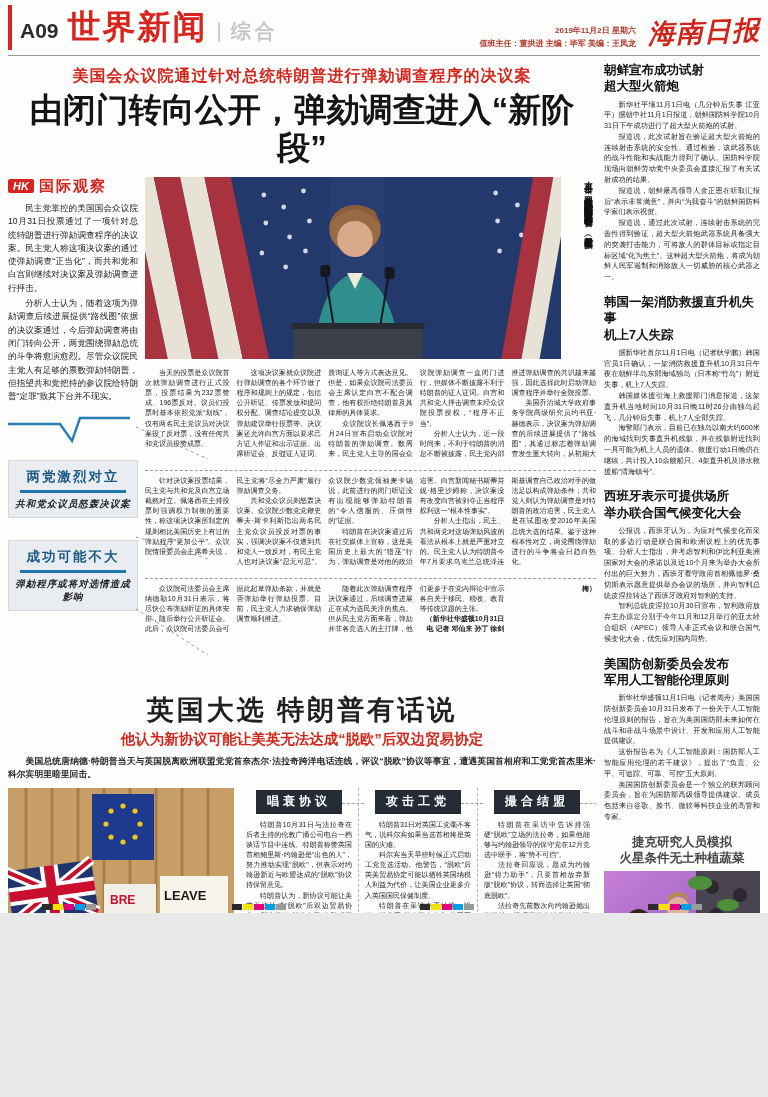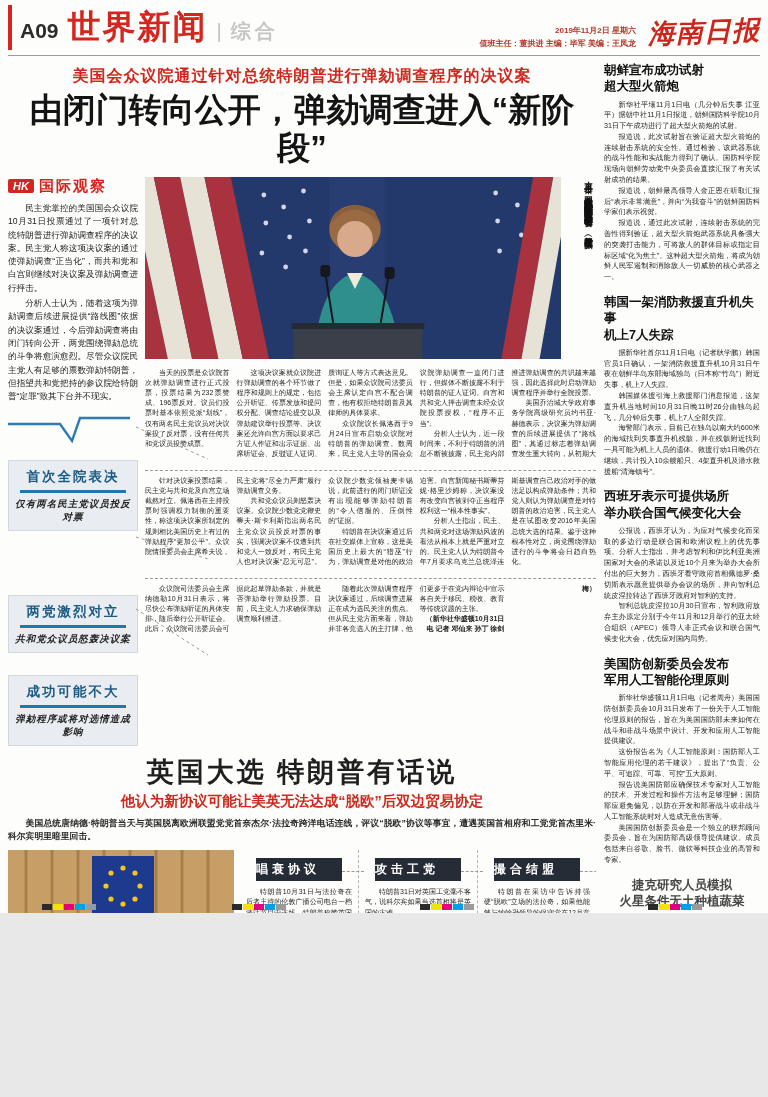--- a/index.html
+++ b/index.html
@@ -57,22 +57,22 @@
   .uk-headline{font-size:27px;font-weight:900;color:#1f1f1f;text-align:center;letter-spacing:3px;margin:6px 0 2px;}
   .uk-subhead{font-size:14.5px;font-weight:800;color:#d0281e;text-align:center;margin-bottom:6px;}
   .uk-intro p{font-size:8.8px;font-weight:700;line-height:1.5;text-indent:2em;margin:0;color:#2a2a2a;text-align:justify;}
   .uk-row{display:flex;gap:6px;margin-top:7px;height:230px;overflow:hidden;}
   .uk-photo-block{width:226px;flex:none;}
   .uk-photo-block svg{display:block;width:100%;height:152px;}
   .uk-caption{font-size:7.6px;line-height:1.45;text-align:justify;margin-top:3px;color:#222;}
   .uk-cols{flex:1;display:flex;min-width:0;}
   .uk-col{flex:1;padding:0 6px;font-size:7px;line-height:1.45;text-align:justify;color:#242424;min-width:0;}
   .uk-col + .uk-col{border-left:1px dashed #b5b5b5;}
-  .col-head{background:#262c35;color:#fff;font-size:12px;font-weight:800;letter-spacing:4px;
-            padding:3px 0;width:86px;margin:8px auto 6px;position:relative;}
+  .col-head{background:#262c35;color:#fff;font-size:12px;font-weight:800;letter-spacing:4px;text-align:center;
+            padding:3px 0;width:86px;margin:2px auto 6px;position:relative;}
   .col-head::after{content:"";position:absolute;left:100%;top:55%;width:22px;border-top:1px dashed #9a9a9a;}
   
   .is-section{margin-top:6px;}
   .is-headline{font-size:24px;font-weight:900;color:#161616;text-align:center;letter-spacing:2px;margin:4px 0 7px;}
   
   .rail-article{margin-bottom:11px;}
   .rail-title{font-size:12.5px;font-weight:900;color:#111;line-height:1.3;white-space:pre-line;margin-bottom:5px;}
   .rail-title.gray{color:#474747;text-align:center;}
   .rail-article .body{font-size:7.2px;line-height:1.5;text-align:justify;color:#242424;}
   .czech-photo svg{display:block;width:100%;height:118px;margin:2px 0 4px;}
@@ -119,25 +119,20 @@
             <span class="hk-logo">HK</span>
             <span class="observer-title">国际观察</span>
           </div>
           <div class="intro">
               <p class="para">民主党掌控的美国国会众议院10月31日投票通过了一项针对总统特朗普进行弹劾调查程序的决议案。民主党人称这项决议案的通过使弹劾调查“正当化”，而共和党和白宫则继续对决议案及弹劾调查进行抨击。</p>
               <p class="para">分析人士认为，随着这项为弹劾调查后续进展提供“路线图”依据的决议案通过，今后弹劾调查将由闭门转向公开，两党围绕弹劾总统的斗争将愈演愈烈。尽管众议院民主党人有足够的票数弹劾特朗普，但指望共和党把持的参议院给特朗普“定罪”致其下台并不现实。</p>
             </div>
           <svg class="pulse" width="122" height="30" viewBox="0 0 122 30">
             <path d="M0,10 H52 L64,27 L72,4 H122" fill="none" stroke="#2b7cb5" stroke-width="2.4"></path>
           </svg>
-          <div class="info-box box-gap-a">
-            <div class="t">首次全院表决</div>
-            <div class="bar"></div>
-            <div class="s">仅有两名民主党议员投反对票</div>
-          </div>
           <div class="info-box box-gap-b">
             <div class="t">两党激烈对立</div>
             <div class="bar"></div>
             <div class="s">共和党众议员怒轰决议案</div>
           </div>
           <div class="info-box">
             <div class="t">成功可能不大</div>
             <div class="bar"></div>
             <div class="s">弹劾程序或将对选情造成影响</div>
           </div>
@@ -335,21 +330,20 @@
             <p class="para">公报说，西班牙认为，为应对气候变化而采取的多边行动是联合国和欧洲议程上的优先事项。分析人士指出，并考虑智利和伊比利亚美洲国家对大会的承诺以及近10个月来为举办大会所付出的巨大努力，西班牙看守政府首相佩德罗·桑切斯表示愿意提供举办会议的场所，并向智利总统皮涅拉转达了西班牙政府对智利的支持。</p>
             <p class="para">智利总统皮涅拉10月30日宣布，智利政府放弃主办原定分别于今年11月和12月举行的亚太经合组织（APEC）领导人非正式会议和联合国气候变化大会，优先应对国内局势。</p>
           </div>
       </div>
       <div class="rail-article">
         <div class="rail-title">美国防创新委员会发布
 军用人工智能伦理原则</div>
         <div class="body">
             <p class="para">新华社华盛顿11月1日电（记者周舟）美国国防创新委员会10月31日发布了一份关于人工智能伦理原则的报告，旨在为美国国防部未来如何在战斗和非战斗场景中设计、开发和应用人工智能提供建议。</p>
             <p class="para">这份报告名为《人工智能原则：国防部人工智能应用伦理的若干建议》，提出了“负责、公平、可追踪、可靠、可控”五大原则。</p>
-            <p class="para">报告说美国防部应确保技术专家对人工智能的技术、开发过程和操作方法有足够理解；国防部应避免偏见，以防在开发和部署战斗或非战斗人工智能系统时对人造成无意伤害等。</p>
             <p class="para">美国国防创新委员会是一个独立的联邦顾问委员会，旨在为国防部高级领导提供建议。成员包括来自谷歌、脸书、微软等科技企业的高管和专家。</p>
           </div>
       </div>
       <div class="rail-article">
         <div class="rail-title gray">捷克研究人员模拟
 火星条件无土种植蔬菜</div>
         <div class="czech-photo">
           <svg viewBox="0 0 156 118" preserveAspectRatio="none">
             <defs>
               <linearGradient id="mars" x1="0" y1="0" x2="1" y2="1">

